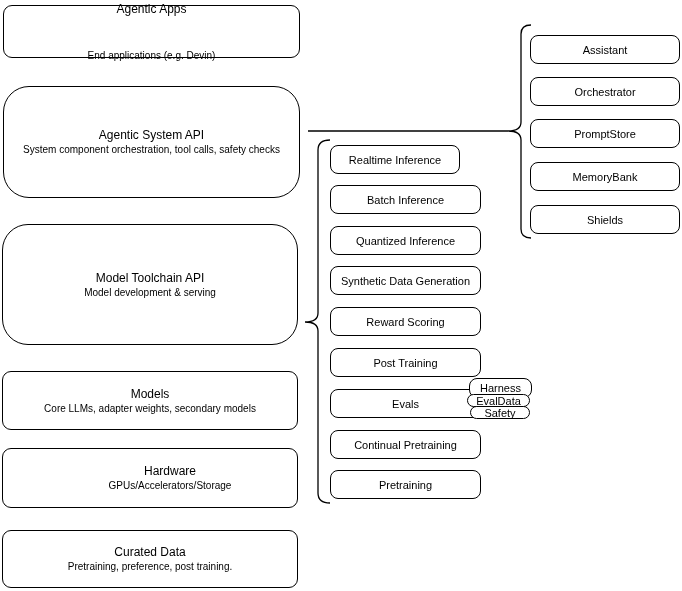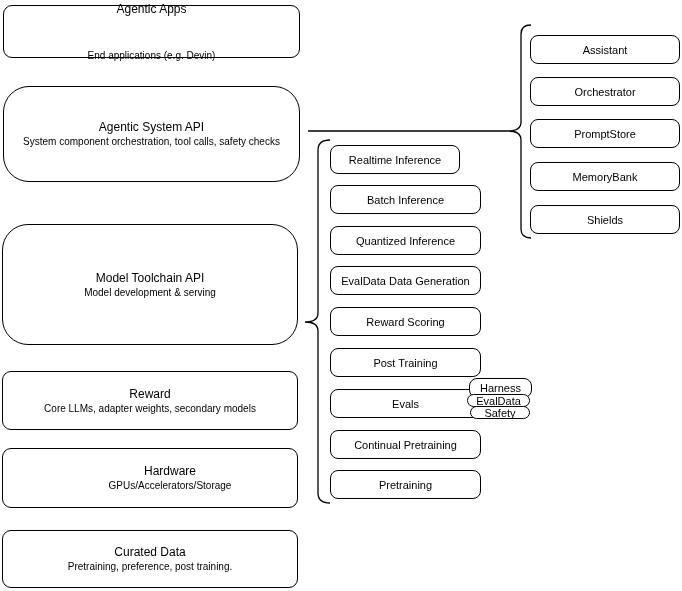--- a/index.html
+++ b/index.html
@@ -65,49 +65,49 @@
     <path d="M531,25 Q521,25 521,34 L521,122 Q521,131 508,131 Q521,131 521,140 L521,229 Q521,238 531,238" fill="none" stroke="#000" stroke-width="1.3"></path>
 
     <path d="M330,140 Q318,140 318,150 L318,313 Q318,322 305,322 Q318,322 318,331 L318,493 Q318,503 330,503" fill="none" stroke="#000" stroke-width="1.3"></path>
   </svg>
 
   <div class="box" style="left:3px;top:5px;width:297px;height:53px;gap:32px;">
     <div class="title">Agentic Apps</div>
     <div class="subtitle">End applications (e.g. Devin)</div>
   </div>
 
-  <div class="box rounded-big" style="left:3px;top:86px;width:297px;height:96px;">
+  <div class="box rounded-big" style="left:3px;top:86px;width:297px;height:112px;">
     <div class="title">Agentic System API</div>
     <div class="subtitle">System component orchestration, tool calls, safety checks</div>
   </div>
 
   <div class="box rounded-big" style="left:2px;top:224px;width:296px;height:121px;">
     <div class="title">Model Toolchain API</div>
     <div class="subtitle">Model development &amp; serving</div>
   </div>
 
   <div class="box" style="left:2px;top:371px;width:296px;height:59px;">
-    <div class="title">Reward</div>
+    <div class="title">Models</div>
     <div class="subtitle">Core LLMs, adapter weights, secondary models</div>
   </div>
 
   <div class="box" style="left:2px;top:448px;width:296px;height:60px;padding-left:40px;">
     <div class="title">Hardware</div>
     <div class="subtitle">GPUs/Accelerators/Storage</div>
   </div>
 
   <div class="box" style="left:2px;top:530px;width:296px;height:58px;">
     <div class="title">Curated Data</div>
     <div class="subtitle">Pretraining, preference, post training.</div>
   </div>
 
   <div class="node" style="left:330px;top:145px;width:130px;height:29px;">Realtime Inference</div>
   <div class="node" style="left:330px;top:185px;width:151px;height:29px;">Batch Inference</div>
   <div class="node" style="left:330px;top:226px;width:151px;height:29px;">Quantized Inference</div>
-  <div class="node" style="left:330px;top:266px;width:151px;height:29px;">EvalData Data Generation</div>
+  <div class="node" style="left:330px;top:266px;width:151px;height:29px;">Synthetic Data Generation</div>
   <div class="node" style="left:330px;top:307px;width:151px;height:29px;">Reward Scoring</div>
   <div class="node" style="left:330px;top:348px;width:151px;height:29px;">Post Training</div>
   <div class="node" style="left:330px;top:389px;width:151px;height:29px;">Evals</div>
   <div class="node" style="left:330px;top:430px;width:151px;height:29px;">Continual Pretraining</div>
   <div class="node" style="left:330px;top:470px;width:151px;height:29px;">Pretraining</div>
 
   <div class="pill" style="left:469px;top:378px;width:63px;height:20px;">Harness</div>
   <div class="pill" style="left:467px;top:394px;width:63px;height:13px;">EvalData</div>
   <div class="pill" style="left:470px;top:406px;width:60px;height:13px;">Safety</div>
 

